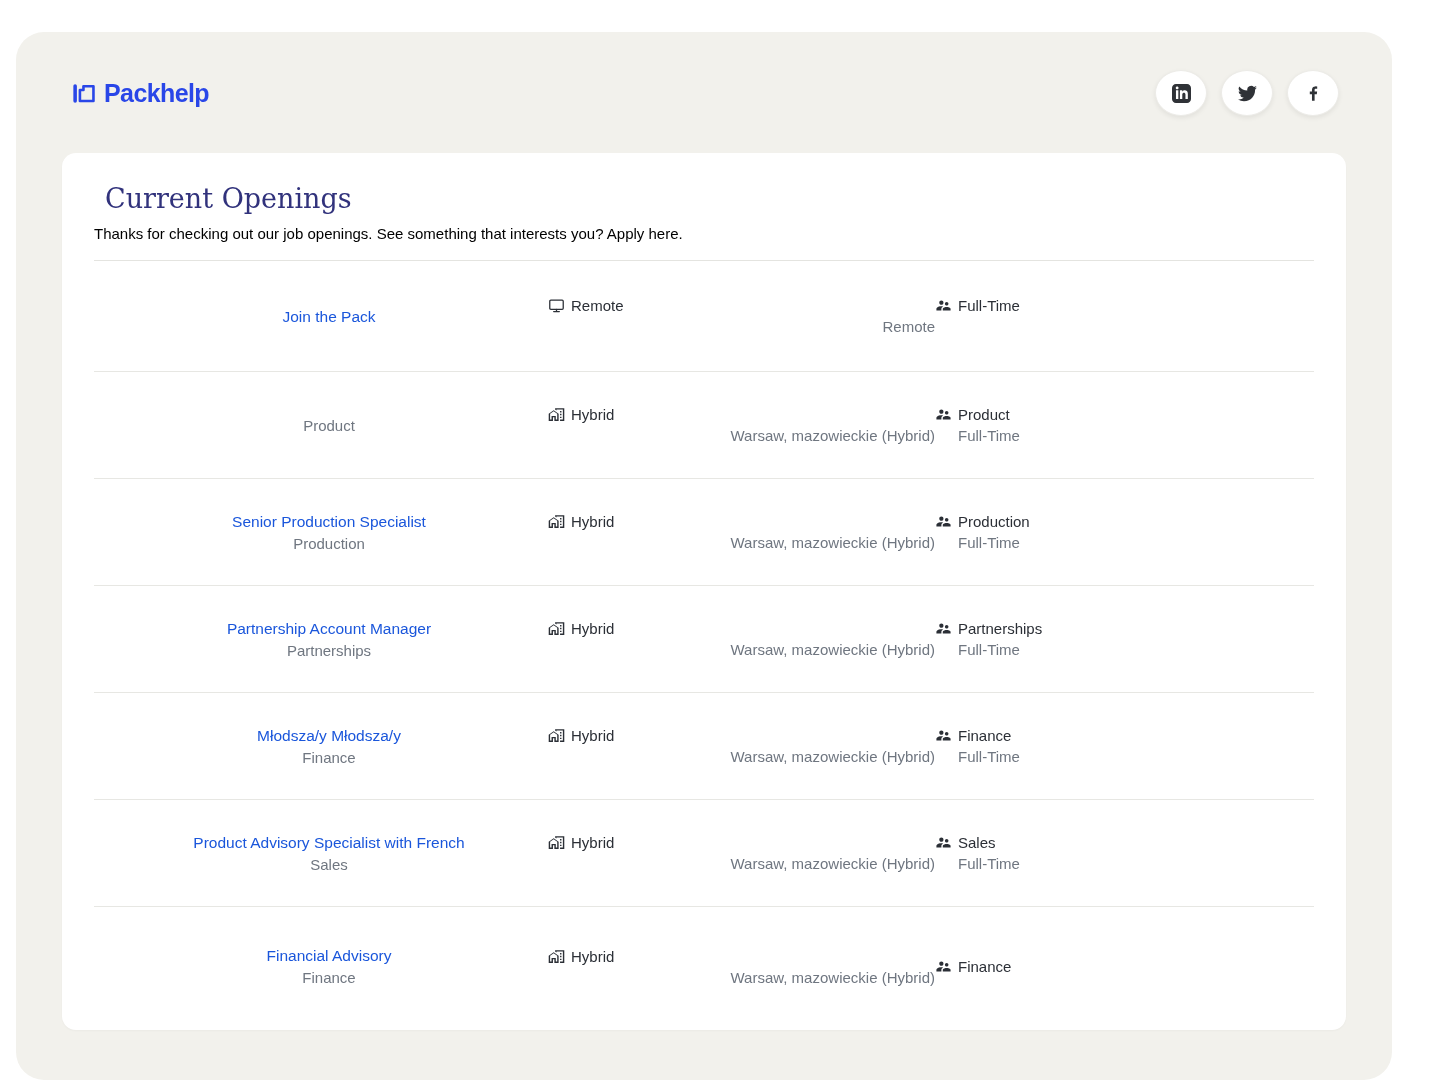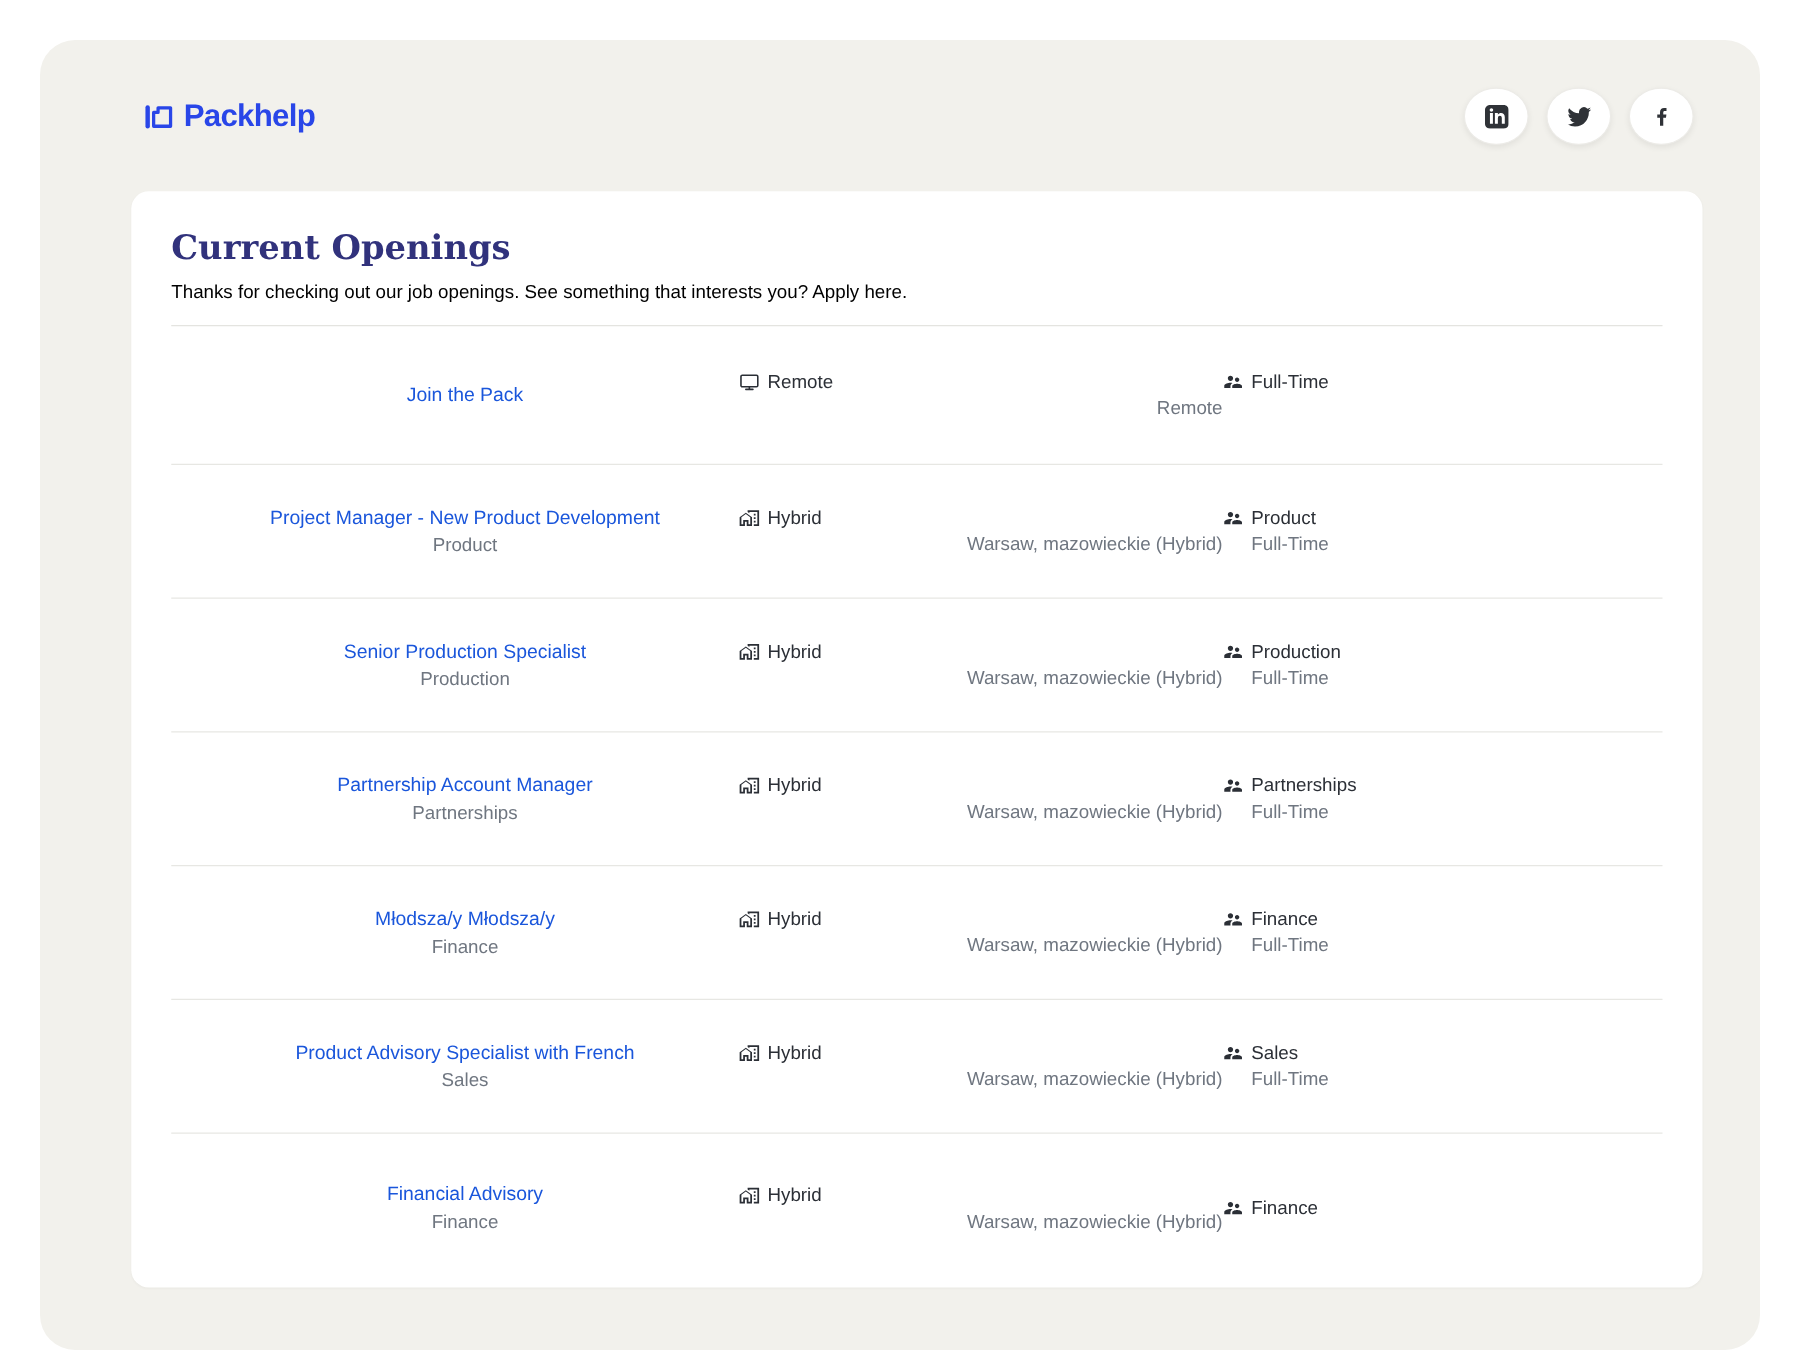--- a/index.html
+++ b/index.html
@@ -1,35 +1,35 @@
 <!DOCTYPE html>
 <html><head>
 <meta charset="utf-8">
 <style>
   * { margin:0; padding:0; box-sizing:border-box; }
   html,body { width:1440px; height:1080px; background:#ffffff; overflow:hidden;
               font-family:"Liberation Sans", sans-serif; }
-  .container { position:absolute; left:32px; top:32px; width:1376px; height:1048px;
-               background:#f2f1ec; border-radius:28px;padding-left:27px; }
+  .container { position:absolute; left:16px; top:32px; width:1376px; height:1048px;
+               background:#f2f1ec; border-radius:28px; }
   
   .site-header { display:flex; justify-content:space-between; align-items:center;
                  padding:38px 53px 37px 56px; }
   .logo { display:flex; align-items:center; gap:7px; color:#2946e8; cursor:pointer; }
   .logo-mark { width:25px; height:25px; display:block; }
   .logo-text { font-size:25px; font-weight:700; letter-spacing:-0.6px; color:#2946e8; }
   .socials { display:flex; gap:14px; }
   .social-btn { width:52px; height:46px; border-radius:50%; background:#ffffff;
                 border:1px solid #ecebe7; box-shadow:0 2px 5px rgba(0,0,0,0.07);
                 display:flex; align-items:center; justify-content:center; cursor:pointer; }
   .social-btn svg { width:19px; height:19px; fill:#2f3237; }
   
   .card { margin:0 46px; height:877px; background:#ffffff; border-radius:14px;
           padding:30px 32px 20px; box-shadow:0 1px 2px rgba(0,0,0,0.03); }
   .card-title { font-family:"DejaVu Serif","Liberation Serif",serif; font-size:27px;
-                font-weight:700; color:#31327c; line-height:32px; margin-bottom:8px; }
+                font-weight:400; color:#31327c; line-height:32px; margin-bottom:8px;margin-left:11px; }
   .card-subtitle { font-size:15px; color:#000000; line-height:21px; margin-bottom:16px; }
   .divider { border-top:1px solid #e4e4e0; }
   
   .job-row { display:flex; align-items:center; min-height:107px; padding-left:16px;
              border-bottom:1px solid #e7e7e3; }
   .job-row.first { min-height:111px; }
   .job-row.last { min-height:119px; border-bottom:none; }
   .col-main { width:438px;text-align:center; }
   .col-mid  { width:387px;text-align:right; }
   .col-right{ flex:1; }
@@ -134,21 +134,20 @@
               </svg>
             </span>
           <span>Full-Time</span>
         </div>
         <div class="meta-sub"></div>
       </div>
     </div>
 
     <div class="job-row">
       <div class="col-main">
-        <a class="job-title">Project Manager - New Product Development</a>
         <div class="sub">Product</div>
       </div>
       <div class="col-mid">
         <div class="meta-top">
           <span class="meta-icon">
               <svg>
                 <use href="#i-homework"></use>
               </svg>
             </span>
           <span>Hybrid</span>

